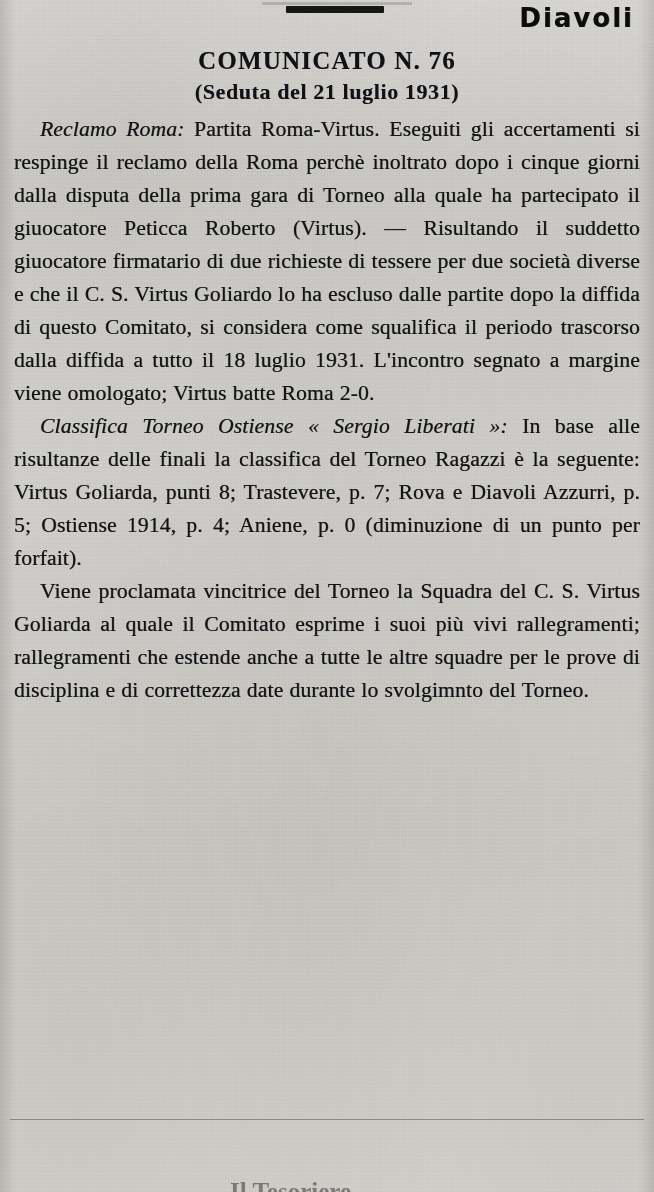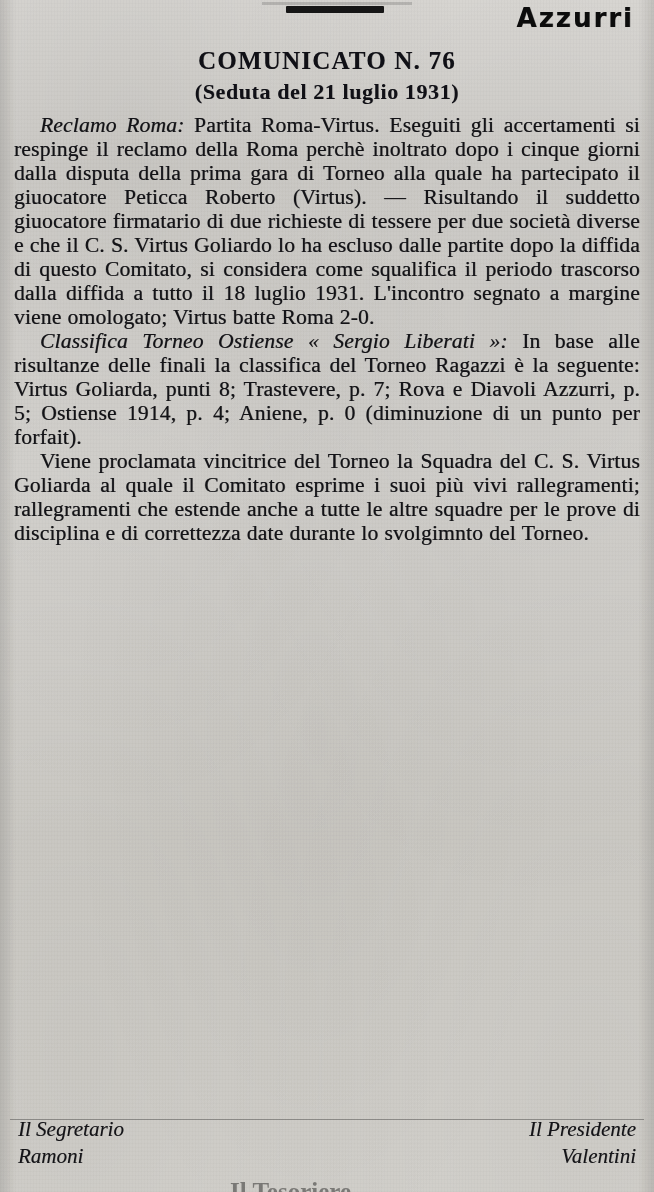--- a/index.html
+++ b/index.html
@@ -112,21 +112,21 @@
     font-size: 22px;
     letter-spacing: 0.6px;
     color: #14141a;
     text-shadow: 0.4px 0 0 rgba(0,0,0,0.3);
   }
 
   .body-text {
     margin-top: 8px;
     font-family: "Liberation Serif", serif;
     font-size: 21.6px;
-    line-height: 24px;
+    line-height: 33px;
     text-align: justify;
     text-justify: inter-word;
     color: #17171b;
     text-shadow: 0.45px 0 0 rgba(0,0,0,0.42), -0.35px 0.35px 0 rgba(0,0,0,0.18);
     letter-spacing: 0.15px;
     word-spacing: 0.5px;
   }
   .para {
     margin: 0;
     text-indent: 26px;
@@ -198,41 +198,31 @@
 
   <div class="grain"></div>
   <div class="edge-left"></div>
   <div class="edge-right"></div>
 
   <div class="top-rule-ghost"></div>
   <div class="top-rule"></div>
 
   <div class="col">
 
-    <div class="masthead-sub">Azzurri</div>
+    <div class="masthead-sub">Diavoli</div>
 
     <div class="comunicato">COMUNICATO N. 76</div>
     <div class="seduta">(Seduta del 21 luglio 1931)</div>
 
     <div class="body-text">
       <p class="para"><span class="it">Reclamo Roma:</span><span> Partita Roma-Virtus. Eseguiti gli accertamenti si respinge il reclamo della Roma perchè inoltrato dopo i cinque giorni dalla disputa della prima gara di Torneo alla quale ha partecipato il giuocatore Peticca Roberto (Virtus). — Risultando il suddetto giuocatore firmatario di due richieste di tessere per due società diverse e che il C. S. Virtus Goliardo lo ha escluso dalle partite dopo la diffida di questo Comitato, si considera come squalifica il periodo trascorso dalla diffida a tutto il 18 luglio 1931. L'incontro segnato a margine viene omologato; Virtus batte Roma 2-0.</span></p>
       <p class="para"><span class="it">Classifica Torneo Ostiense « Sergio Liberati »:</span><span> In base alle risultanze delle finali la classifica del Torneo Ragazzi è la seguente: Virtus Goliarda, punti 8; Trastevere, p. 7; Rova e Diavoli Azzurri, p. 5; Ostiense 1914, p. 4; Aniene, p. 0 (diminuzione di un punto per forfait).</span></p>
       <p class="para"><span>Viene proclamata vincitrice del Torneo la Squadra del C. S. Virtus Goliarda al quale il Comitato esprime i suoi più vivi rallegramenti; rallegramenti che estende anche a tutte le altre squadre per le prove di disciplina e di correttezza date durante lo svolgimnto del Torneo.</span></p>
     </div>
 
   </div>
 
   <div class="bottom-divider"></div>
 
-  <div class="signatures">
-    <div class="sig-line">
-      <span class="sig-left">Il Segretario</span>
-      <span class="sig-right">Il Presidente</span>
-    </div>
-    <div class="sig-line">
-      <span class="sig-left">Ramoni</span>
-      <span class="sig-right">Valentini</span>
-    </div>
-  </div>
 
   <div class="bottom-ghost">Il Tesoriere</div>
 
 </div>
 
 </body></html>

